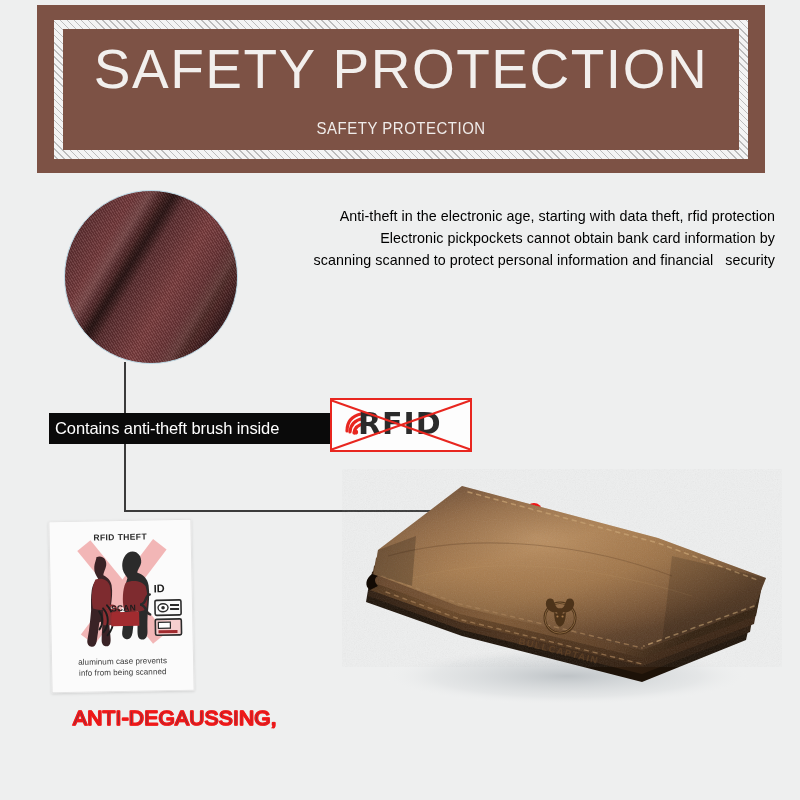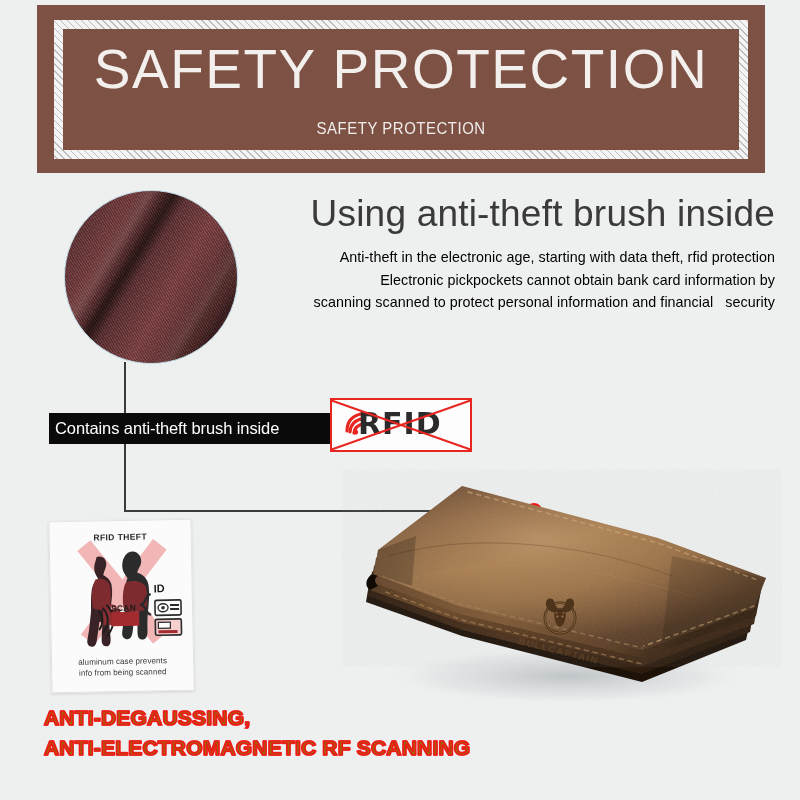--- a/index.html
+++ b/index.html
@@ -172,30 +172,31 @@
     position:absolute;left:336px;top:418px;width:464px;height:310px;
     overflow:hidden;
   }
   .wallet{
     position:absolute;left:6px;top:8px;width:440px;height:290px;
   }
 
   
   .red-block{position:absolute;left:44px;top:703px;}
   .red-line{
-    font-size:21px;font-weight:700;line-height:1.45;letter-spacing:0.2px;
-    color:#a16207;
+    font-size:21px;font-weight:400;line-height:1.45;letter-spacing:0.2px;
+    color:#0c4a6e;
     -webkit-text-stroke:1.6px #f01818;
     text-shadow:
        0 0 1px #f01818,
        1px 0 0 rgba(240,24,24,.55),
       -1px 0 0 rgba(240,24,24,.55),
        0 1px 0 rgba(240,24,24,.55),
        0 -1px 0 rgba(240,24,24,.55);
     white-space:nowrap;
+    margin-left:29px;
   }
 </style>
 </head>
 <body>
 
 <div id="page">
 
   <div class="banner">
     <div class="banner-frame">
       <div class="banner-inner">
@@ -204,21 +205,20 @@
       </div>
     </div>
   </div>
 
   <div class="fabric-circle">
     <div class="fabric-weave"></div>
     <div class="fabric-fold"></div>
   </div>
 
   <div class="head-block">
-    <div class="head-line1">Using anti-theft brush inside</div>
     <div class="head-body">
       <div>Anti-theft in the electronic age, starting with data theft, rfid protection</div>
       <div>Electronic pickpockets cannot obtain bank card information by</div>
       <div>scanning scanned to protect personal information and financial   security</div>
     </div>
   </div>
 
   <div class="conn-v"></div>
   <div class="conn-h"></div>
   <div class="conn-dot"></div>
@@ -395,16 +395,15 @@
       </g>
 
       <text x="176" y="218" transform="rotate(14 176 218)" font-family="Liberation Sans, sans-serif" font-size="9.5" font-weight="700" letter-spacing="1.4" fill="#6b4a2b" opacity="0.58">BULLCAPTAIN</text>
 
       <path d="M30 148 C24 152, 22 160, 28 164 L36 160 C32 156, 32 152, 36 150 Z" fill="#120a04"></path>
     </svg>
   </div>
 
   <div class="red-block">
     <div class="red-line">ANTI-DEGAUSSING,</div>
-    <div class="red-line">ANTI-ELECTROMAGNETIC RF SCANNING</div>
   </div>
 
 </div>
 
 </body></html>

